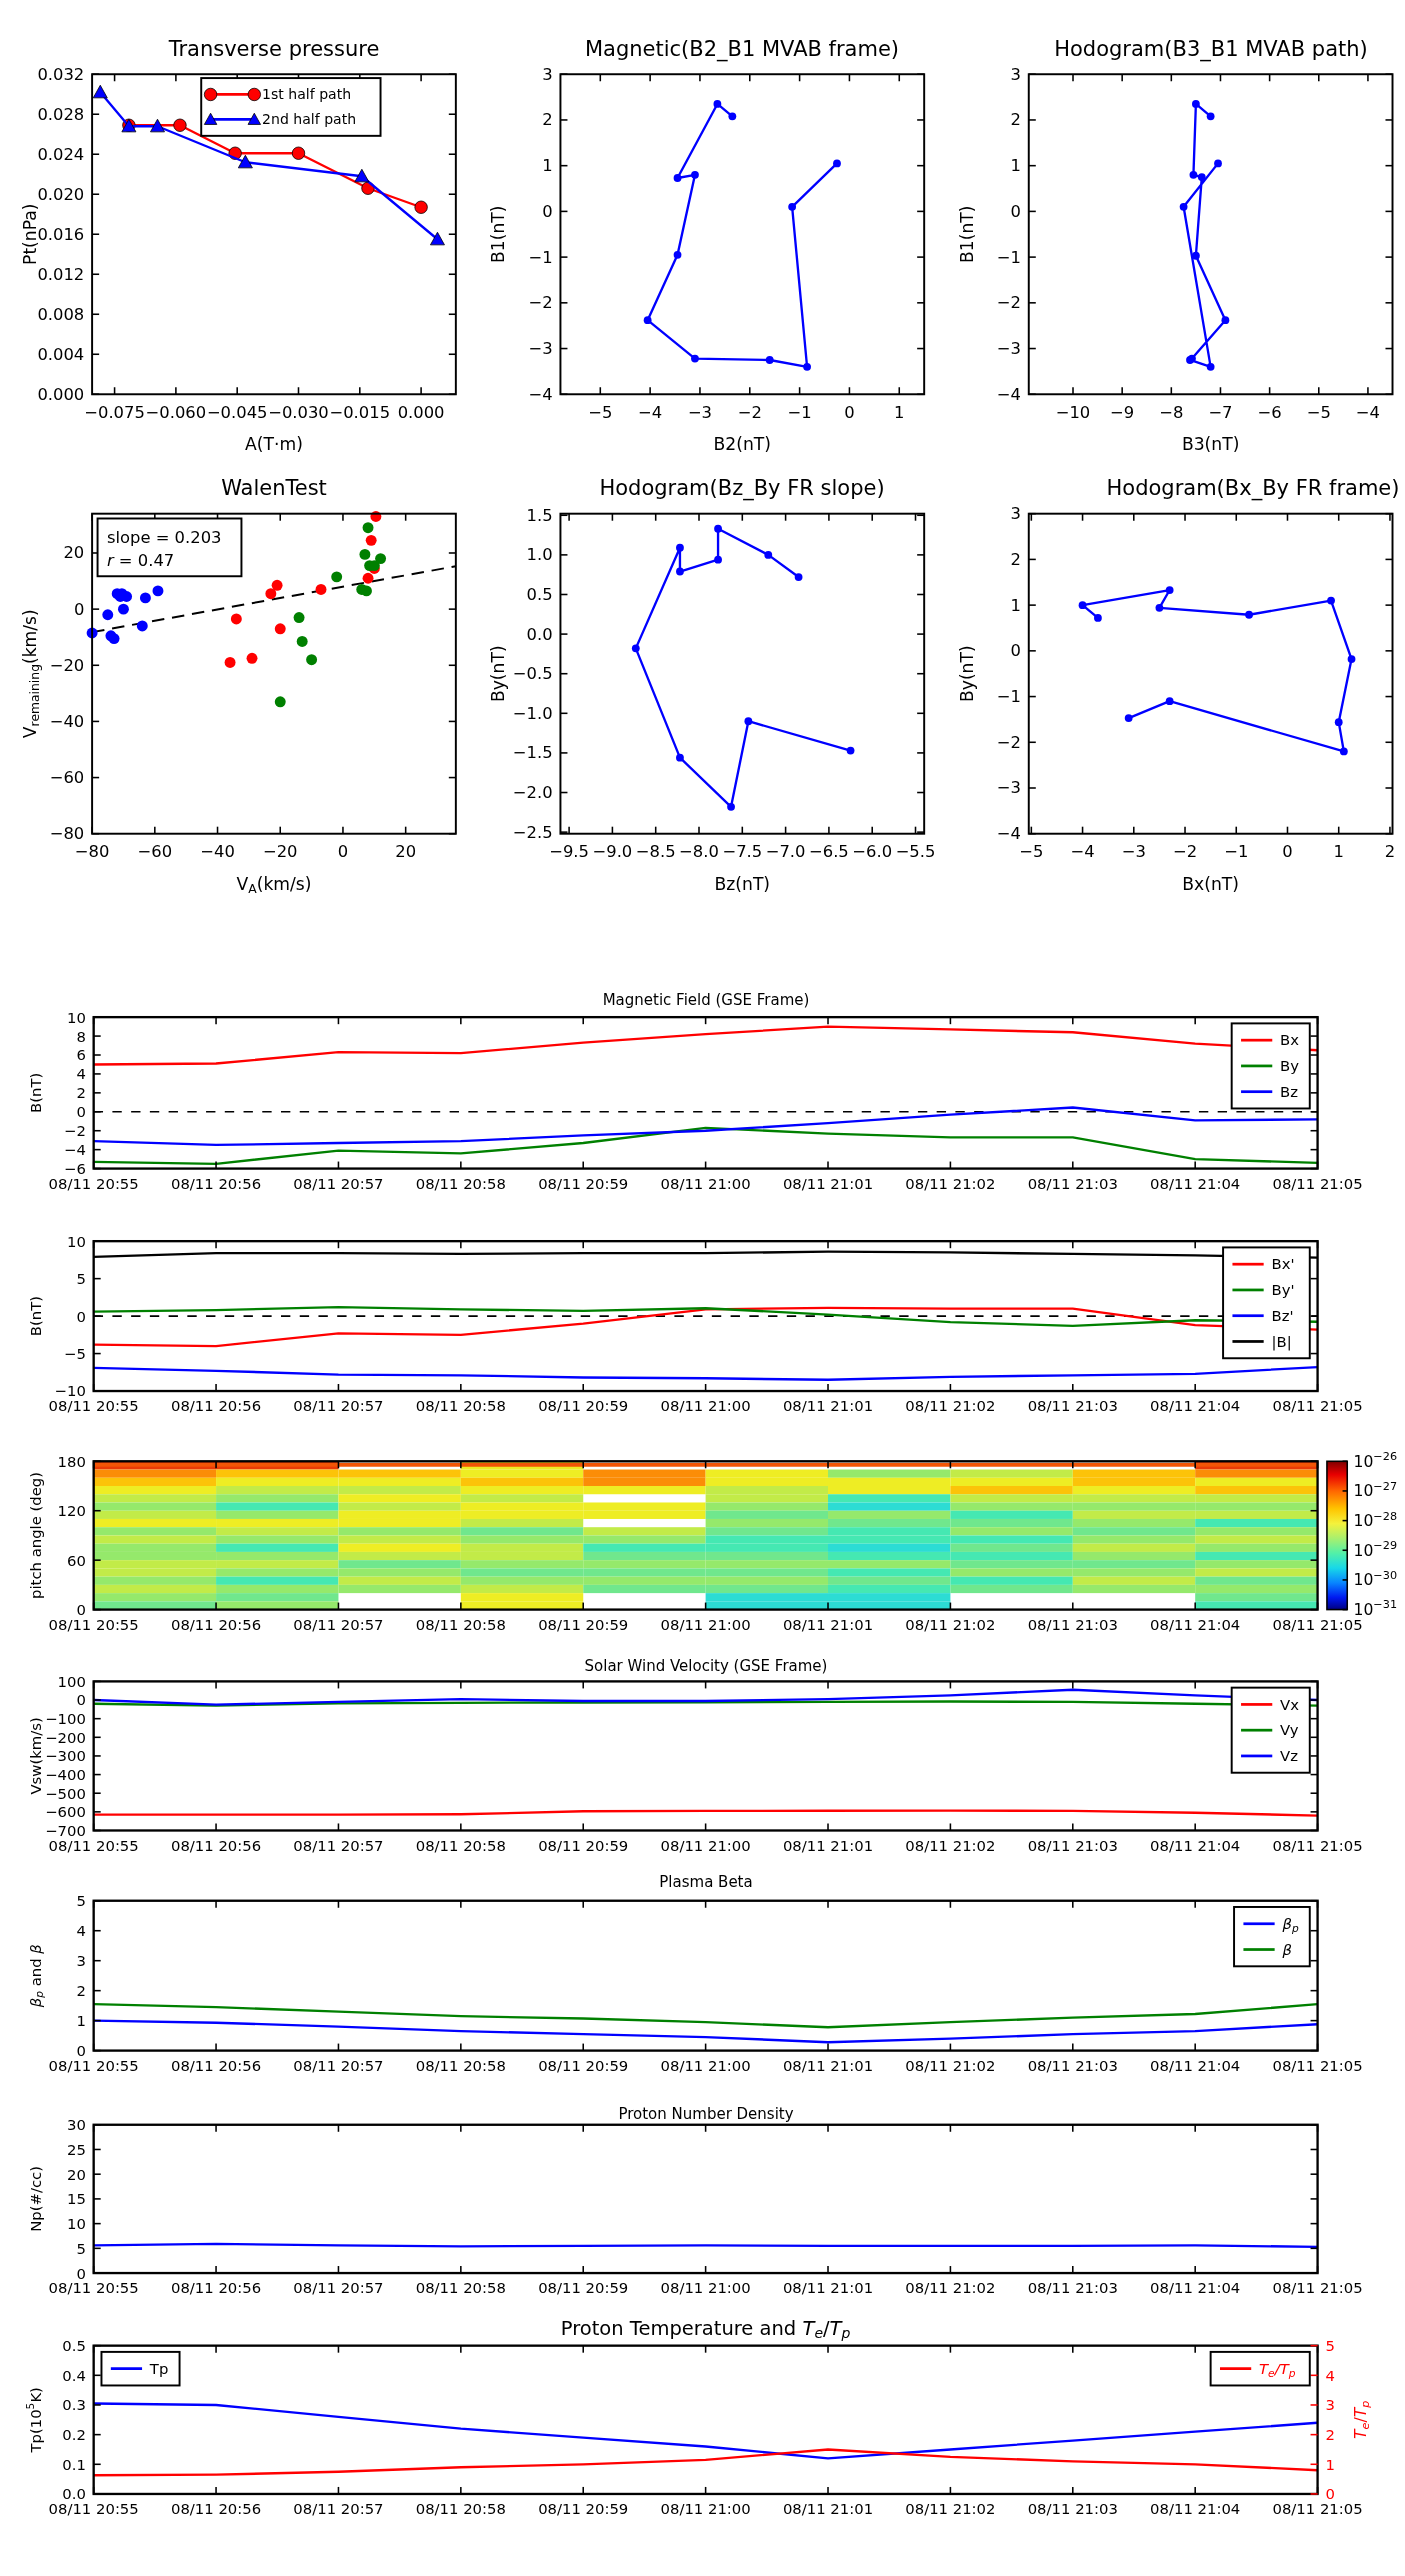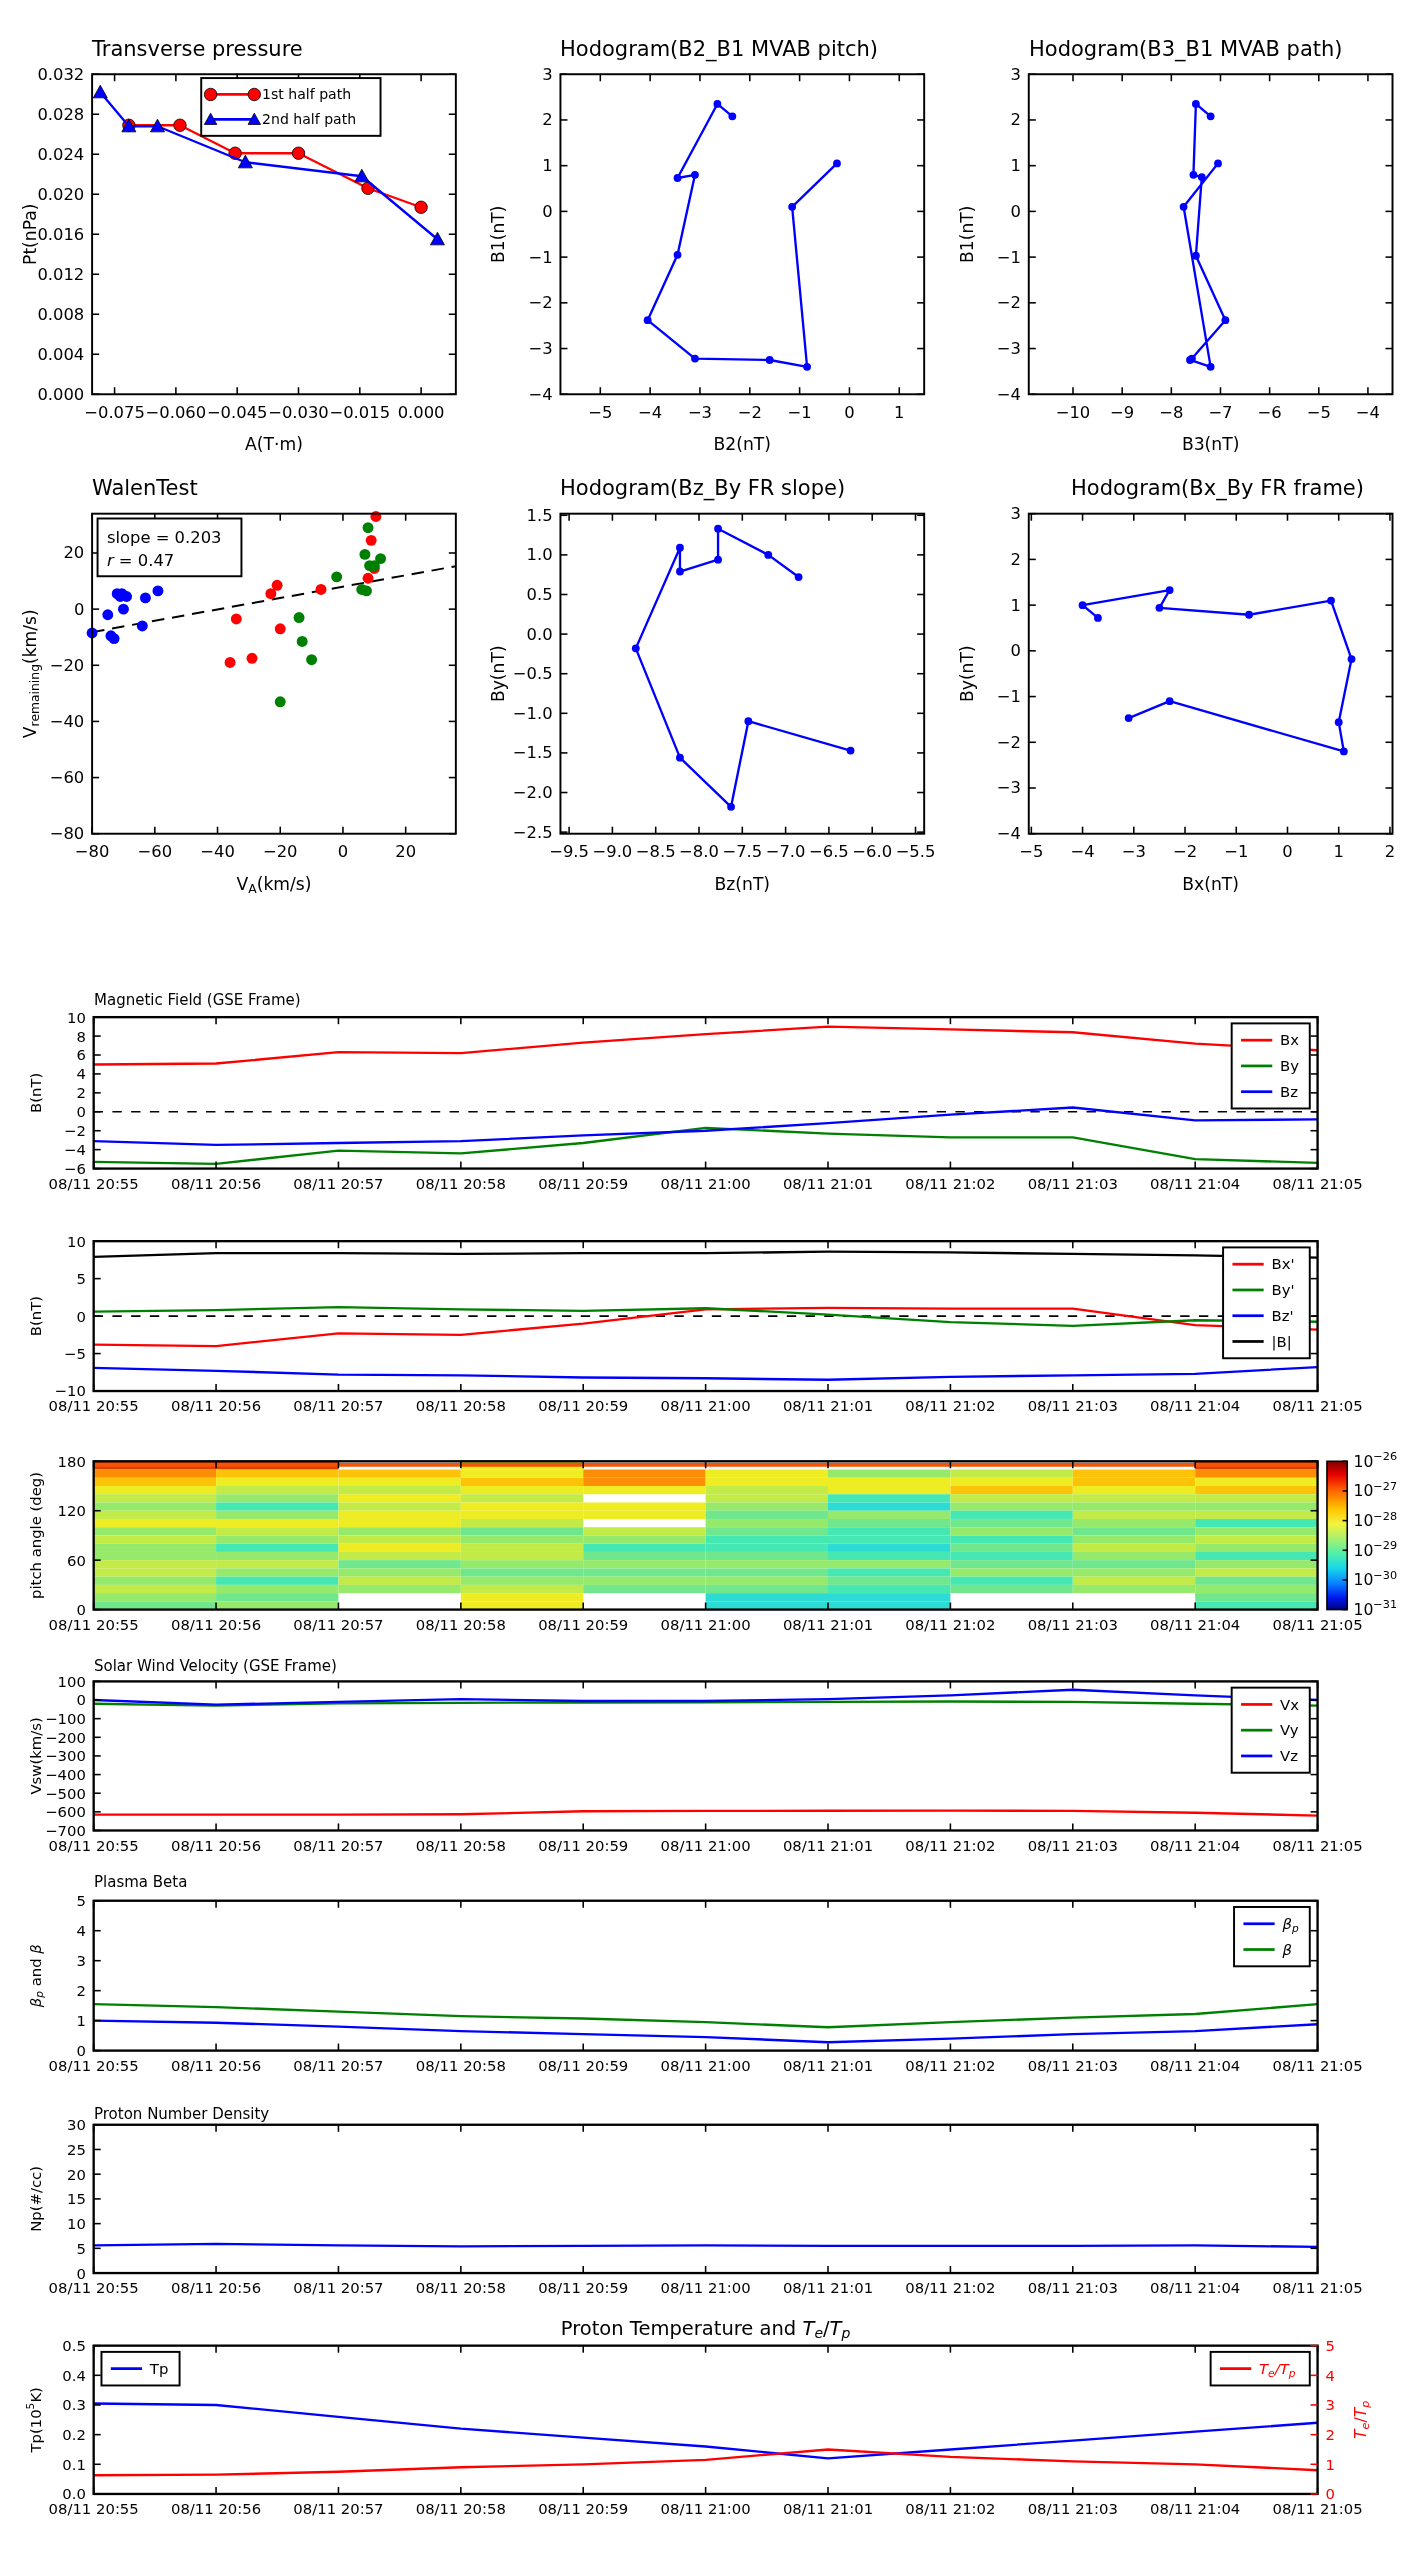--- a/index.html
+++ b/index.html
@@ -1,19 +1,19 @@
 <!DOCTYPE html>
 <html style="font-size:12.5px"><head>
 <meta charset="utf-8">
 <style>
   html,body{margin:0;padding:0;background:#ffffff;}
   body{font-family:"DejaVu Sans", sans-serif;}
   #fig{position:relative;width:1405px;height:2576px;background:#ffffff;overflow:hidden;}
   #plot-svg{position:absolute;left:0;top:0;}
-  .ptitle{position:absolute;text-align:left;font-size:21px;color:#000;line-height:1.2;}
+  .ptitle{position:absolute;text-align:center;font-size:21px;color:#000;line-height:1.2;}
   .ptitle.ts{font-size:15px;}
 </style>
 </head>
 <body>
 
 <div id="fig">
   <svg id="plot-svg" width="1405" height="2576" viewBox="0 0 1800 3300">
       <g>
         <g>
           <polyline points="165.12359550561803,160.34375 230.5730337078652,160.34375 301.2584269662922,196.21875 382.4157303370787,196.21875 471.42696629213486,241.0625 539.4943820224719,265.40625" fill="none" stroke="#ff0000" stroke-width="3" stroke-linejoin="round"></polyline>
@@ -1140,21 +1140,21 @@
           <text x="192" y="3041.15" font-size="19" fill="#000" text-anchor="start" font-family="&quot;DejaVu Sans&quot;, sans-serif">Tp</text>
         </g>
         <g>
           <rect x="1550.98" y="3013" width="127.02" height="43" fill="#fff" stroke="#000" stroke-width="2.5"></rect>
           <line x1="1562.98" y1="3034.5" x2="1602.98" y2="3034.5" stroke="#ff0000" stroke-width="3.5"></line>
           <text x="1612.98" y="3041.15" font-size="19" fill="#ff0000" text-anchor="start" font-family="&quot;DejaVu Sans&quot;, sans-serif"><tspan dy="0" font-size="19" font-style="italic">T</tspan><tspan dy="3.42" font-size="13.68" font-style="italic">e</tspan><tspan dy="-3.42" font-size="19" font-style="italic">/T</tspan><tspan dy="3.42" font-size="13.68" font-style="italic">p</tspan></text>
         </g>
       </g>
     </svg>
   <div class="ptitle" style="left:92px;top:37px;width:364px">Transverse pressure</div>
-  <div class="ptitle" style="left:560px;top:37px;width:364px">Hodogram(B2_B1 MVAB pitch)</div>
+  <div class="ptitle" style="left:560px;top:37px;width:364px">Magnetic(B2_B1 MVAB frame)</div>
   <div class="ptitle" style="left:1029px;top:37px;width:364px">Hodogram(B3_B1 MVAB path)</div>
   <div class="ptitle" style="left:92px;top:476px;width:364px">WalenTest</div>
   <div class="ptitle" style="left:560px;top:476px;width:364px">Hodogram(Bz_By FR slope)</div>
   <div class="ptitle" style="left:1071px;top:476px;width:364px">Hodogram(Bx_By FR frame)</div>
   <div class="ptitle ts" style="left:94px;top:991px;width:1224px">Magnetic Field (GSE Frame)</div>
   <div class="ptitle ts" style="left:94px;top:1657px;width:1224px">Solar Wind Velocity (GSE Frame)</div>
   <div class="ptitle ts" style="left:94px;top:1873px;width:1224px">Plasma Beta</div>
   <div class="ptitle ts" style="left:94px;top:2105px;width:1224px">Proton Number Density</div>
 </div>
 

